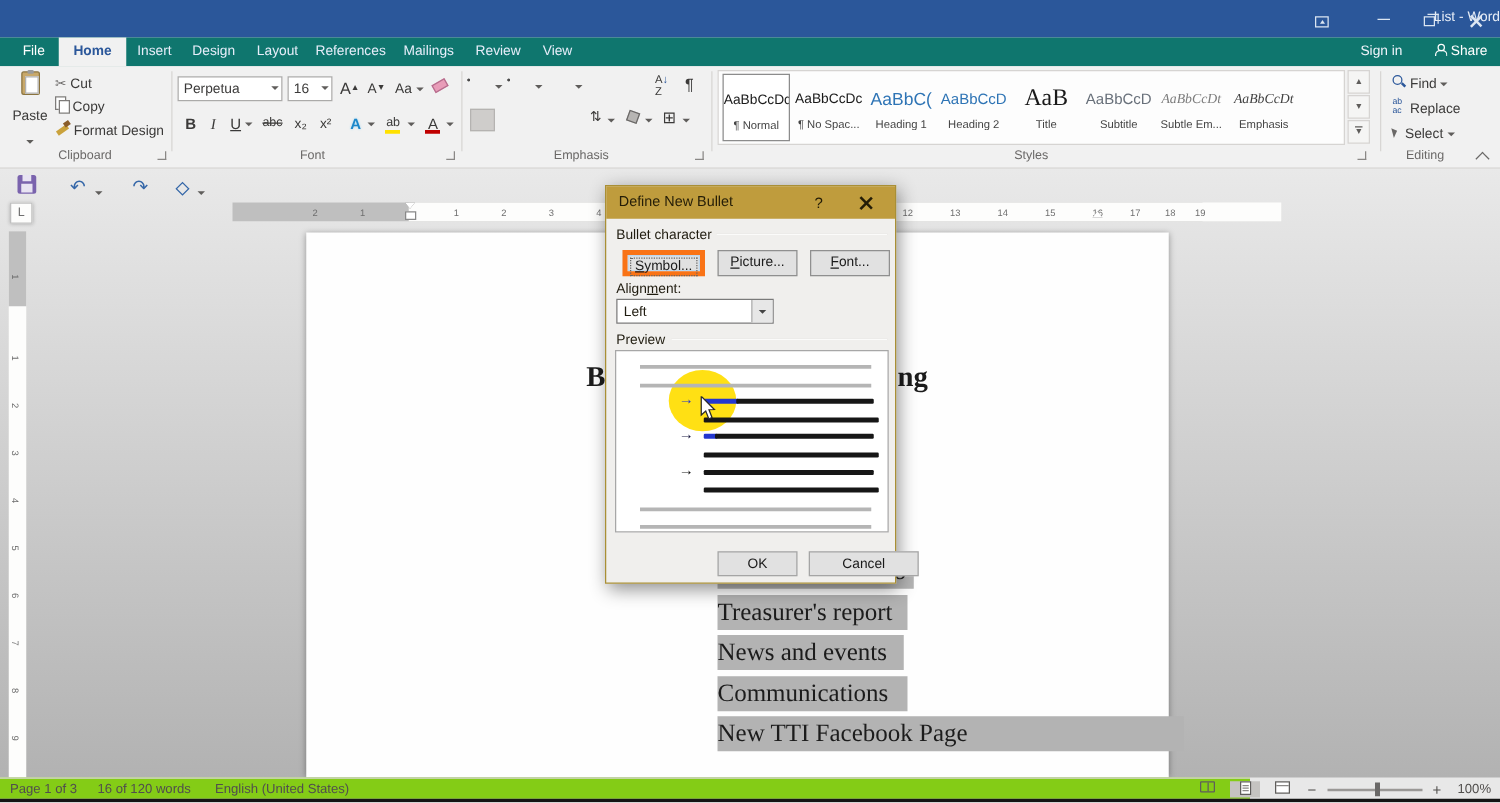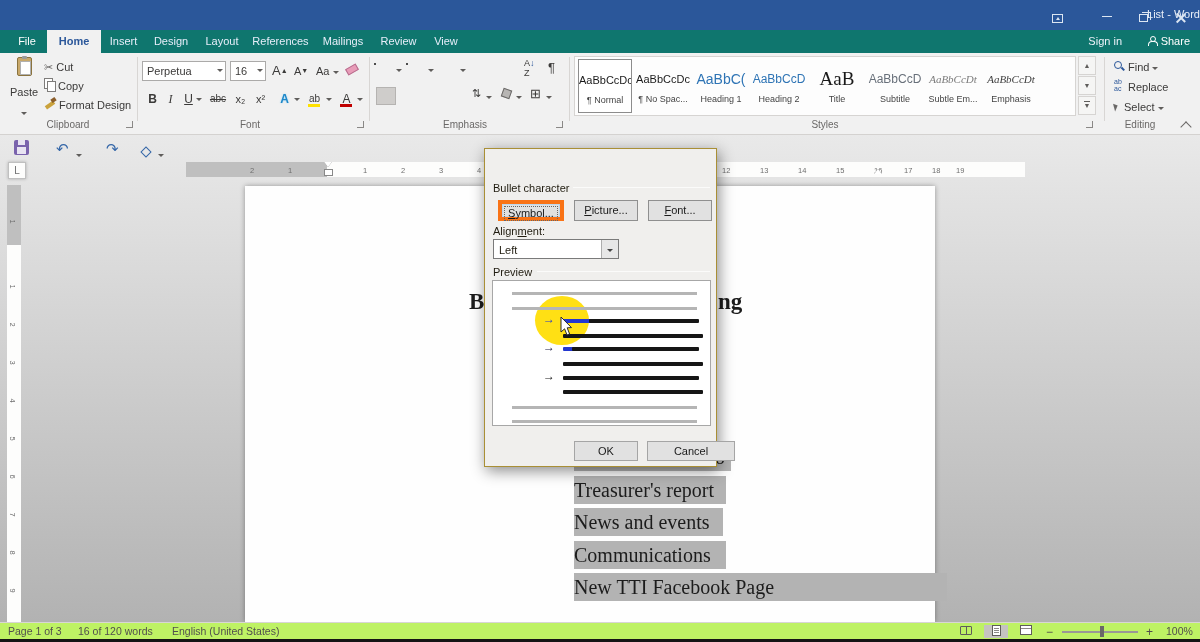--- a/index.html
+++ b/index.html
@@ -129,21 +129,21 @@
 #previewBox{position:absolute;left:7px;top:131px;width:219px;height:146px;background:#fff;border:1px solid #a7a7a7}
 .gline{position:absolute;height:3px;background:#b5b5b5;left:19px;width:185px}
 .bline{position:absolute;height:3.5px;background:#161616;border-radius:1px}
 .blueseg{position:absolute;height:3.5px;background:#2337cf;border-radius:1px}
 .barrow{position:absolute;left:50px;font-size:12px;font-weight:bold;line-height:10px}
 #ycircle{position:absolute;left:42px;top:15px;width:54px;height:49px;background:#ffe014;border-radius:50%}
 #okBtn{position:absolute;left:89px;top:292px;width:64px;height:20px}
 #cancelBtn{position:absolute;left:162px;top:292px;width:88px;height:20px}
 #okBtn.dlgbtn,#cancelBtn.dlgbtn{top:292px;background:#e1e1e1;border:1px solid #a5a5a5}
 
-#statusbar{position:absolute;left:0;top:622px;width:1200px;height:17px;background:#bef264;border-top:1px solid #d8d6d4;font-size:10.5px;color:#514f4d}
+#statusbar{position:absolute;left:0;top:622px;width:1000px;height:17px;background:#84cc16;border-top:1px solid #d8d6d4;font-size:10.5px;color:#514f4d}
 .sbitem{position:absolute;top:2px}
 .sbicon{position:absolute;top:2px;width:24px;height:13px;text-align:center}
 .bookic{display:inline-block;width:12px;height:9px;border:1px solid #5f5d5b;border-radius:1px;position:relative}
 .bookic:before{content:"";position:absolute;left:5px;top:0;width:1px;height:7px;background:#5f5d5b}
 .pageic{display:inline-block;width:9px;height:11px;border:1px solid #5f5d5b;background:#fff;position:relative}
 .pageic:before{content:"";position:absolute;left:1px;top:2px;width:5px;height:1px;background:#8a8886;box-shadow:0 2px 0 #8a8886,0 4px 0 #8a8886}
 .webic{display:inline-block;width:12px;height:10px;border:1px solid #5f5d5b;background:#fff;position:relative}
 .webic:before{content:"";position:absolute;left:0;top:1.5px;width:10px;height:1px;background:#8a8886}
 .sbactive{background:#c5c3c1}
 #zoomTrack{position:absolute;left:1062px;top:8px;width:76px;height:1.5px;background:#9a9896}
@@ -320,20 +320,25 @@
 
     <div id="page" class="serif">
       <span id="titleFragL" style="left:224px">B</span>
       <span id="titleFragR" style="left:473px">ng</span>
       <div id="docHeading">Agenda</div>
       <span id="docItemsHost"><div class="docrow" style="top: 225px;"><span class="hl" style="width: 104px;"></span><span class="txt">Call to order</span></div><div class="docrow" style="top: 257px;"><span class="hl" style="width: 157px;"></span><span class="txt">New member intro</span></div><div class="docrow" style="top: 290px;"><span class="hl" style="width: 152px;"></span><span class="txt">Treasurer's report</span></div><div class="docrow" style="top: 322px;"><span class="hl" style="width: 149px;"></span><span class="txt">News and events</span></div><div class="docrow" style="top: 355px;"><span class="hl" style="width: 152px;"></span><span class="txt">Communications</span></div><div class="docrow" style="top: 387px;"><span class="hl" style="width: 373px;"></span><span class="txt">New TTI Facebook Page</span></div></span>
     </div>
   </div>
 
   <div id="dialog">
+    <div id="dlgTitlebar">
+      <span id="dlgTitle">Define New Bullet</span>
+      <span id="dlgHelp">?</span>
+      <span id="dlgClose"><span class="xglyph"></span></span>
+    </div>
     <span class="abs" style="left:8px;top:33px">Bullet character</span>
     <div class="etch" style="left:88px;top:38px;width:137px"></div>
     <span id="dlgBtnsHost"><div class="dlgbtn focus" style="left: 13px; width: 66px;"><i><u>S</u>ymbol...</i></div><div class="dlgbtn" style="left: 89px; width: 64px;"><u>P</u>icture...</div><div class="dlgbtn" style="left: 163px; width: 64px;"><u>F</u>ont...</div></span>
     <span class="abs" id="alignLabel" style="left:8px;top:76px">Align<u>m</u>ent:</span>
     <div id="alignDrop">
       <span id="alignVal">Left</span>
       <span id="alignChev"><span class="ddt"></span></span>
     </div>
     <span class="abs" style="left:8px;top:117px">Preview</span>
     <div class="etch" style="left:52px;top:122px;width:173px"></div>

